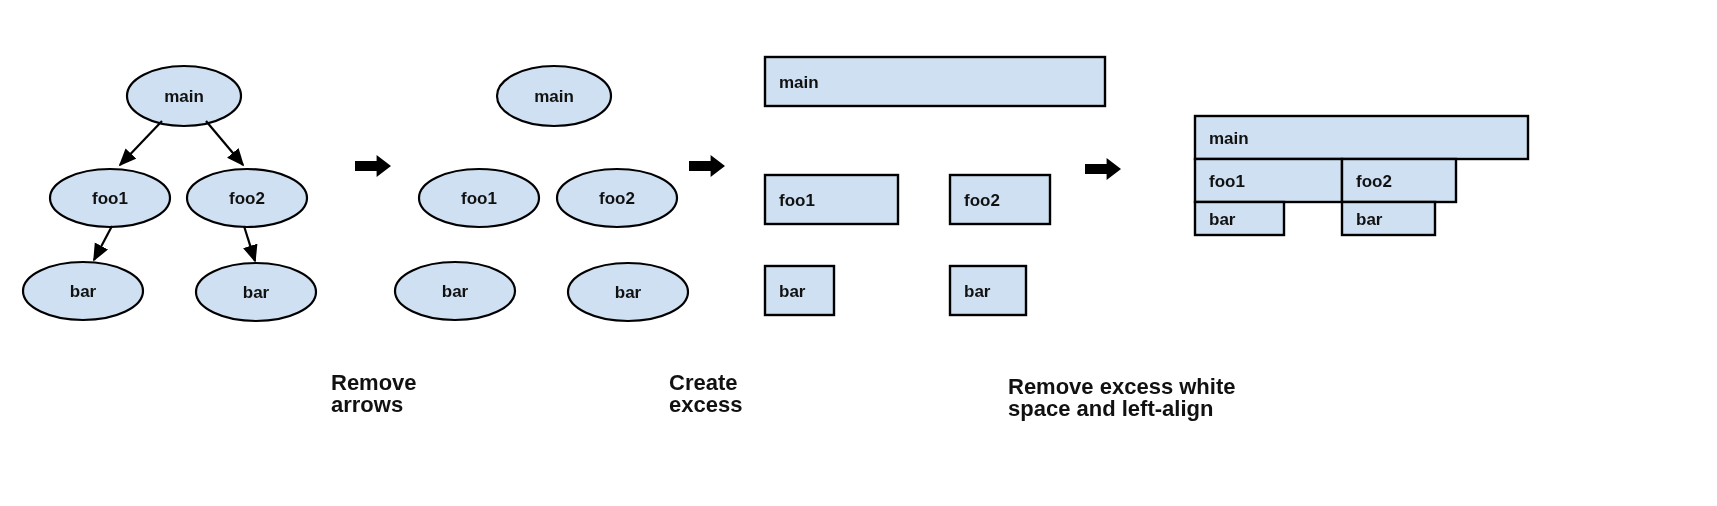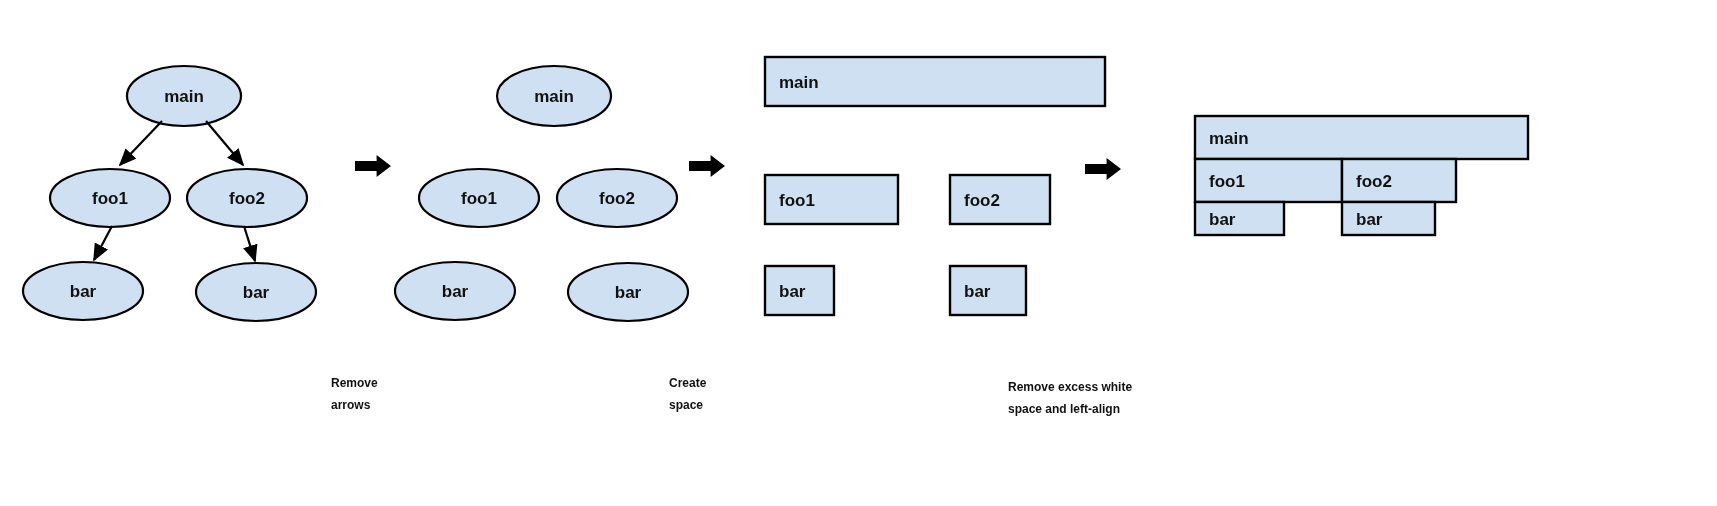--- a/index.html
+++ b/index.html
@@ -19,21 +19,21 @@
     position: absolute;
     left: 0;
     top: 0;
     width: 1717px;
     height: 506px;
     font-weight: bold;
   }
   .caption {
     position: absolute;
     font-family: "Liberation Sans", sans-serif;
-    font-size: 12px;
+    font-size: 22px;
     line-height: 22px;
     color: #111111;
     white-space: pre-line;
   }
   svg text {
     font-family: "Liberation Sans", sans-serif;
     font-size: 17px;
     fill: #111111;
   }
 </style>
@@ -143,17 +143,17 @@
         <polygon points="355,160.94 376.6,160.94 376.6,155 391,166 376.6,177 376.6,171.06 355,171.06" fill="#000000" id="transition-1-arrow"></polygon>
         <polygon points="689,160.94 710.6,160.94 710.6,155 725,166 710.6,177 710.6,171.06 689,171.06" fill="#000000" id="transition-2-arrow"></polygon>
         <polygon points="1085,163.94 1106.6,163.94 1106.6,158 1121,169 1106.6,180 1106.6,174.06 1085,174.06" fill="#000000" id="transition-3-arrow"></polygon>
       </g>
   </svg>
 
   <div id="captions-layer">
       <div class="caption" style="left: 331px; top: 372px;">Remove
 arrows</div>
       <div class="caption" style="left: 669px; top: 372px;">Create
-space</div>
+excess</div>
       <div class="caption" style="left: 1008px; top: 376px;">Remove excess white
 space and left-align</div>
     </div>
 </div>
 
 </body></html>

